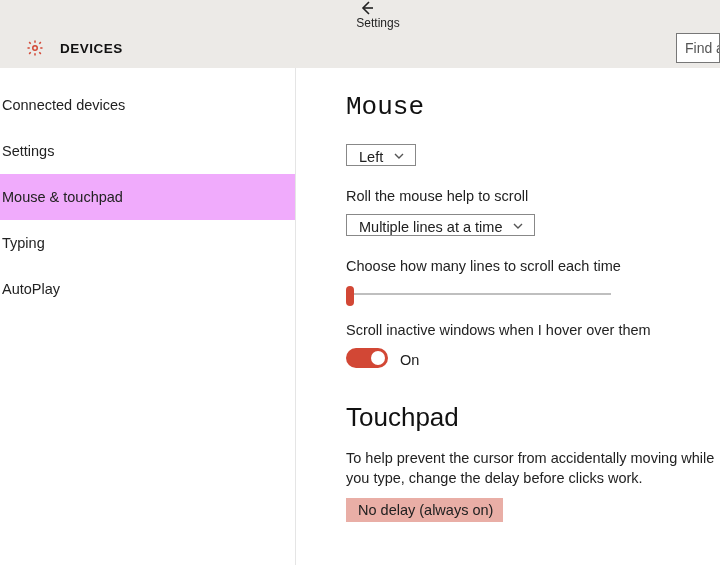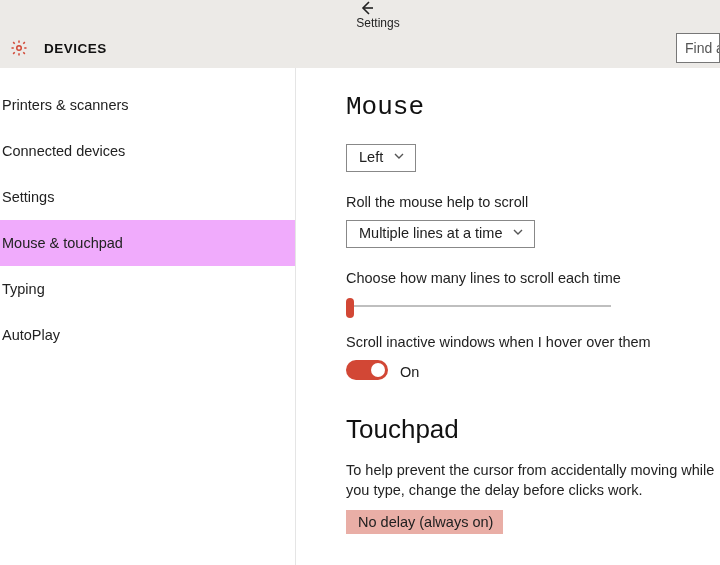--- a/index.html
+++ b/index.html
@@ -26,21 +26,21 @@
   }
   .titlebar-title {
     font-size: 12px;
     margin-left: 22px;
     color: #222;
   }
   .header {
     height: 40px;
     background: #eceae7;
     display: flex; align-items: center;
-    padding-left: 8px;
+    padding-left: 24px;
     padding-right: 0;
   }
   .gear {
     width: 18px; height: 18px;
     display: flex; align-items: center; justify-content: center;
     color: #d24735;
     margin-right: 16px;
     margin-left: 2px;
   }
   .header-title {
@@ -112,21 +112,21 @@
     color: #222;
     line-height: 1.35;
     margin-bottom: 10px;
     max-width: 370px;
   }
   .dropdown {
     display: inline-flex;
     align-items: center;
     border: 1px solid #888;
     background: #fff;
-    padding: 4px 10px 6px 12px;
+    padding: 4px 10px 0 12px;
     font-size: 14.5px;
     cursor: pointer;
     margin-bottom: 22px;
   }
   .dropdown .chev {
     margin-left: 10px;
     display: inline-block;
   }
   .dropdown.small { min-width: 40px; }
   .dropdown.med { min-width: 150px; justify-content: center; }
@@ -204,23 +204,20 @@
   <div class="header-title">DEVICES</div>
   <div class="header-spacer"></div>
   <div class="search-box">
     <span>Find a</span>
   </div>
 </div>
 
 <div class="body">
   <div class="sidebar">
     <div class="sidebar-item">
-        <span>Printers &amp; scanners</span>
-      </div>
-    <div class="sidebar-item">
         <span>Connected devices</span>
       </div>
     <div class="sidebar-item">
         <span>Settings</span>
       </div>
     <div class="sidebar-item selected">
         <span>Mouse &amp; touchpad</span>
       </div>
     <div class="sidebar-item">
         <span>Typing</span>

